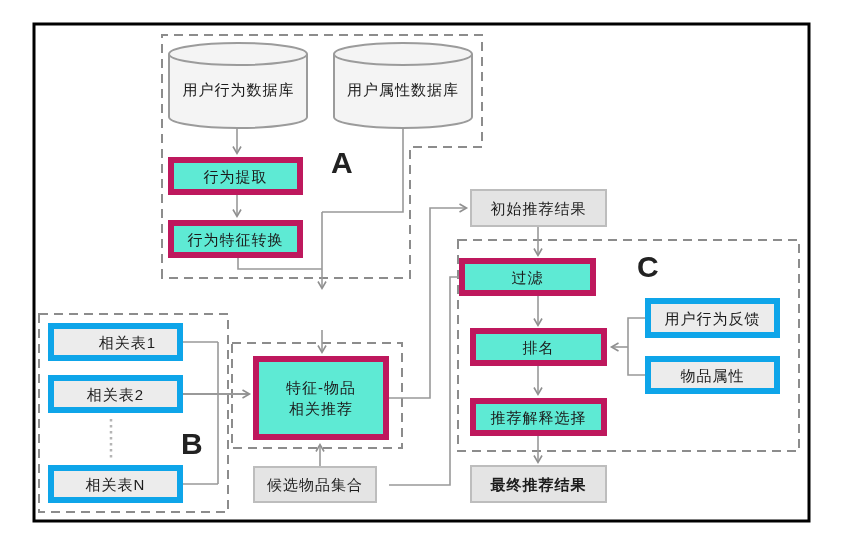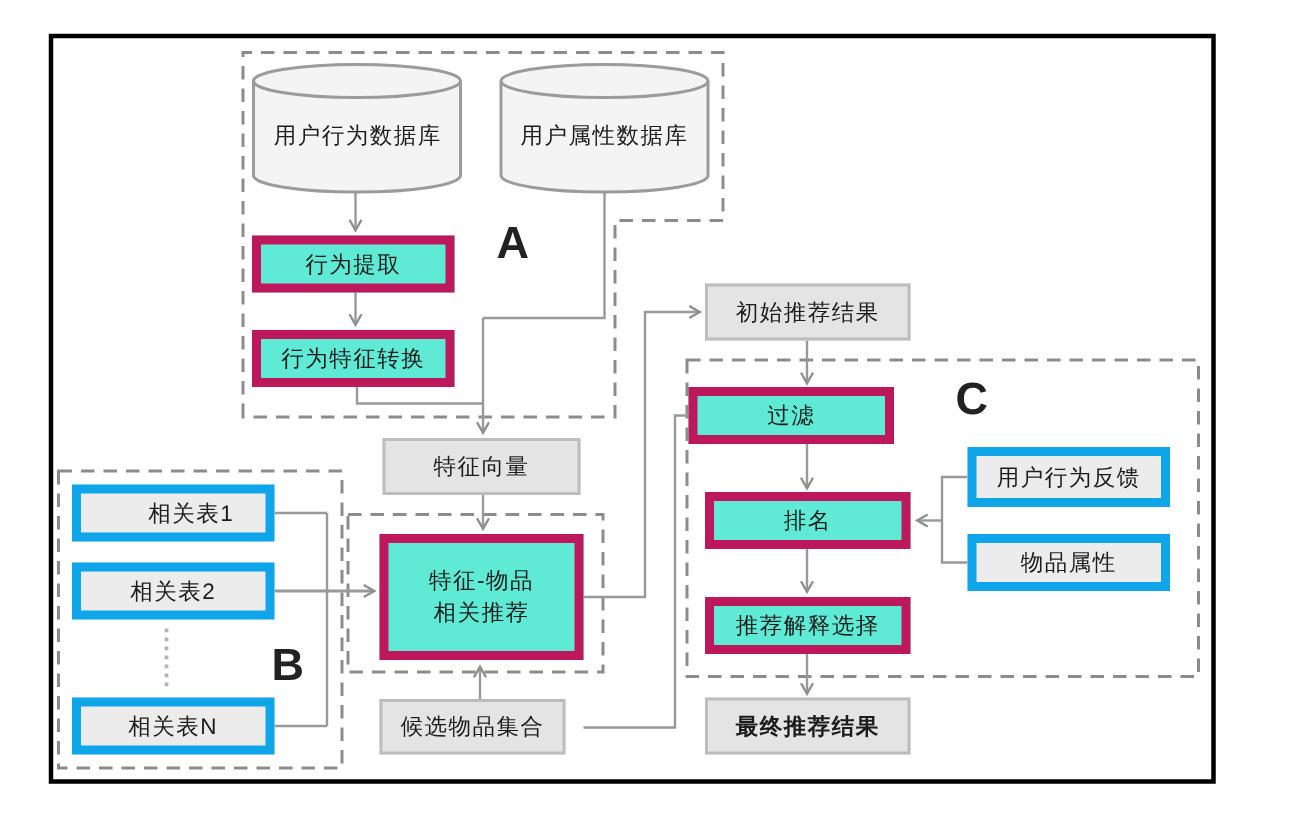--- a/index.html
+++ b/index.html
@@ -84,21 +84,20 @@
   <div class="grouplabel" style="left:637px;top:252px;">C</div>
 
   <div class="node dark" style="left:168px;top:157px;width:135px;height:38px;">行为提取</div>
   <div class="node dark" style="left:168px;top:220px;width:135px;height:38px;">行为特征转换</div>
   <div class="node dark" style="left:253px;top:356px;width:136px;height:84px;">特征-物品
 相关推荐</div>
   <div class="node dark" style="left:447px;top:258px;width:137px;height:38px;margin-left:12px;">过滤</div>
   <div class="node dark" style="left:470px;top:398px;width:137px;height:38px;">推荐解释选择</div>
   <div class="node dark" style="left:470px;top:328px;width:137px;height:38px;">排名</div>
 
-  <div class="node mid" style="left:255px;top:292px;width:132px;height:38px;">特征向量</div>
   <div class="node light" style="left:48px;top:323px;width:135px;height:38px;padding-left:24px;">相关表1</div>
   <div class="node light" style="left:48px;top:375px;width:135px;height:38px;">相关表2</div>
   <div class="node light" style="left:48px;top:465px;width:135px;height:38px;">相关表N</div>
   <div class="node mid" style="left:253px;top:466px;width:124px;height:37px;">候选物品集合</div>
   <div class="node mid" style="left:470px;top:189px;width:137px;height:38px;">初始推荐结果</div>
   <div class="node mid" style="left:470px;top:465px;width:137px;height:38px;font-weight:bold;">最终推荐结果</div>
   <div class="node light" style="left:645px;top:298px;width:135px;height:40px;">用户行为反馈</div>
   <div class="node light" style="left:645px;top:356px;width:135px;height:38px;">物品属性</div>
 
 </div>

